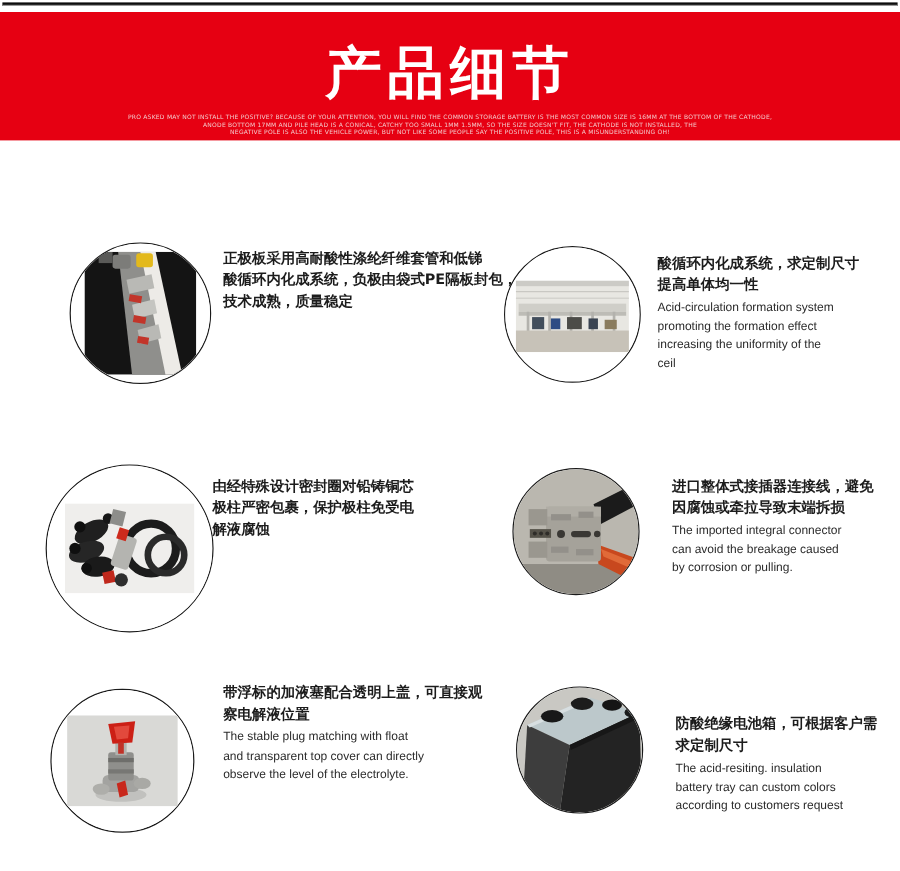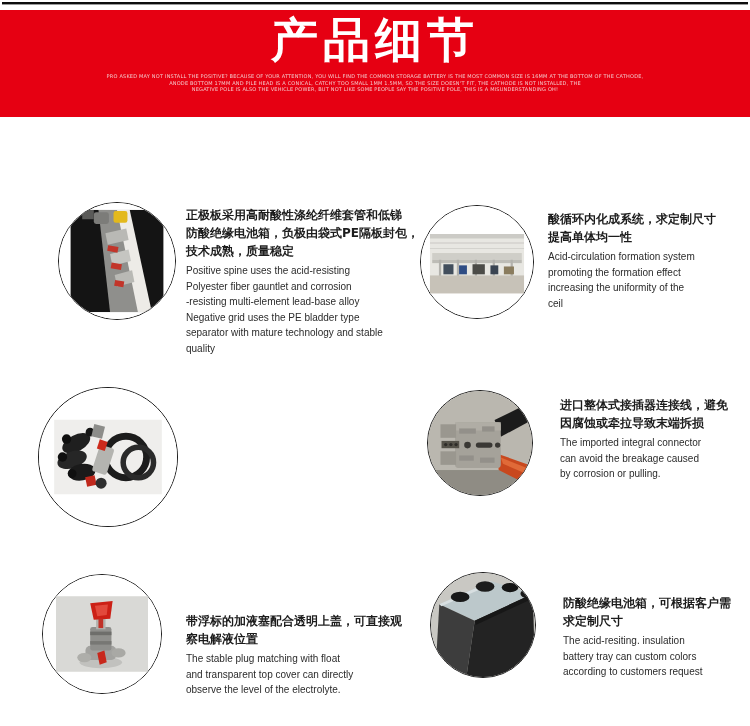--- a/index.html
+++ b/index.html
@@ -20,21 +20,21 @@
     border-bottom: 1px solid #9a9a9a;
   }
   .banner {
     position: absolute;
     left: 0; right: 0; top: 10px;
     height: 107px;
     background: #e60012;
     text-align: center;
   }
   .banner-title {
-    padding-top: 4px;
+    padding-top: 26px;
     font-size: 47px;
     line-height: 52px;
     font-weight: 800;
     letter-spacing: 5px;
     color: #ffffff;
   }
   .fine-print {
     margin-top: 7px;
     color: #f3c7ca;
     font-size: 5px;
@@ -97,28 +97,22 @@
         <rect x="42" y="37" width="9" height="5" fill="#c2352a" transform="rotate(10 46 39)"></rect>
         <rect x="45" y="52" width="9" height="5" fill="#c2352a" transform="rotate(10 49 54)"></rect>
         <rect x="48" y="67" width="8" height="5" fill="#c2352a" transform="rotate(10 52 69)"></rect>
         <rect x="30" y="8" width="13" height="10" rx="2" fill="#7c7c79"></rect>
         <rect x="47" y="7" width="12" height="10" rx="2" fill="#e3b91c"></rect>
         <rect x="20" y="6" width="10" height="8" fill="#5a5a58"></rect>
       </svg>
     </div>
     <div class="feature-text" style="left:186px; top:206px; width:260px;">
       <div class="zh">正极板采用高耐酸性涤纶纤维套管和低锑
-防酸绝缘电池箱，负极由袋式PE隔板封包，
+酸循环内化成系统，负极由袋式PE隔板封包，
 技术成熟，质量稳定</div>
-      <div class="en">Positive spine uses the acid-resisting
-Polyester fiber gauntlet and corrosion
--resisting multi-element lead-base alloy
-Negative grid uses the PE bladder type
-separator with mature technology and stable
-quality</div>
     </div>
   </div>
 
   <div class="feature">
     <div class="photo-circle" style="left:420px; top:205px; width:114px; height:114px;">
       <svg viewBox="0 0 100 100">
         <rect x="0" y="0" width="100" height="100" fill="#ffffff"></rect>
         <rect x="8" y="25" width="84" height="53" fill="#e8e7e2"></rect>
         <rect x="8" y="25" width="84" height="4" fill="#cccbc6"></rect>
         <line x1="8" y1="33" x2="92" y2="33" stroke="#c9c8c3" stroke-width="1"></line>
@@ -163,20 +157,23 @@
         <circle cx="24" cy="62" r="3.2" fill="#0f0f0f"></circle>
         <circle cx="37" cy="32" r="3.2" fill="#161616"></circle>
         <rect x="39" y="27" width="8" height="9" fill="#8d8d8a" transform="rotate(14 43 31)"></rect>
         <rect x="41" y="42" width="11" height="20" rx="2" fill="#b4b4b0" transform="rotate(18 46 52)"></rect>
         <rect x="43" y="38" width="6" height="7" fill="#cd2a1c" transform="rotate(18 46 41)"></rect>
         <rect x="34" y="64" width="7" height="7" fill="#c0281c" transform="rotate(-12 37 67)"></rect>
         <circle cx="45" cy="69" r="4" fill="#2e2e2e"></circle>
       </svg>
     </div>
     <div class="feature-text" style="left:177px; top:396px; width:260px;">
+      <div class="zh">由经特殊设计密封圈对铅铸铜芯
+极柱严密包裹，保护极柱免受电
+解液腐蚀</div>
     </div>
   </div>
 
   <div class="feature">
     <div class="photo-circle" style="left:427px; top:390px; width:106px; height:106px;">
       <svg viewBox="0 0 100 100">
         <rect x="0" y="0" width="100" height="100" fill="#bab7af"></rect>
         <rect x="0" y="76" width="100" height="24" fill="#8f8c84"></rect>
         <polygon points="64,28 100,10 100,28 70,44" fill="#1b1b1b"></polygon>
         <polygon points="66,60 100,72 100,92 68,76" fill="#c8481e"></polygon>
@@ -219,21 +216,21 @@
         <rect x="40" y="56" width="18" height="3" fill="#777774"></rect>
         <rect x="45" y="36" width="8" height="10" fill="#b2b2ae"></rect>
         <polygon points="40,24 59,22 57,37 43,38" fill="#cc2016"></polygon>
         <polygon points="44,26 55,25 54,34 46,35" fill="#e2493c"></polygon>
         <rect x="47" y="37" width="4" height="8" fill="#c03228"></rect>
         <polygon points="46,66 52,64 54,74 48,76" fill="#c8281c"></polygon>
         <ellipse cx="64" cy="66" rx="6" ry="4" fill="#a9a9a5"></ellipse>
         <ellipse cx="35" cy="70" rx="6" ry="4" fill="#aeaeaa"></ellipse>
       </svg>
     </div>
-    <div class="feature-text" style="left:186px; top:612px; width:260px;">
+    <div class="feature-text" style="left:186px; top:568px; width:260px;">
       <div class="zh">带浮标的加液塞配合透明上盖，可直接观
 察电解液位置</div>
       <div class="en">The stable plug matching with float
 and transparent top cover can directly
 observe the level of the electrolyte.</div>
     </div>
   </div>
 
   <div class="feature">
     <div class="photo-circle" style="left:430px; top:572px; width:106px; height:106px;">

